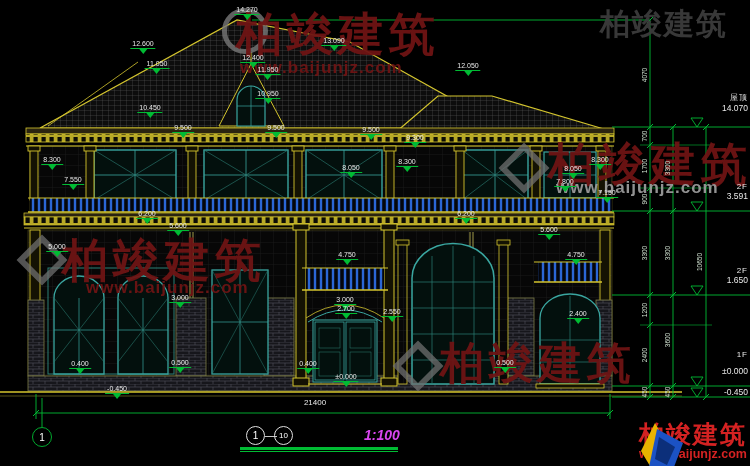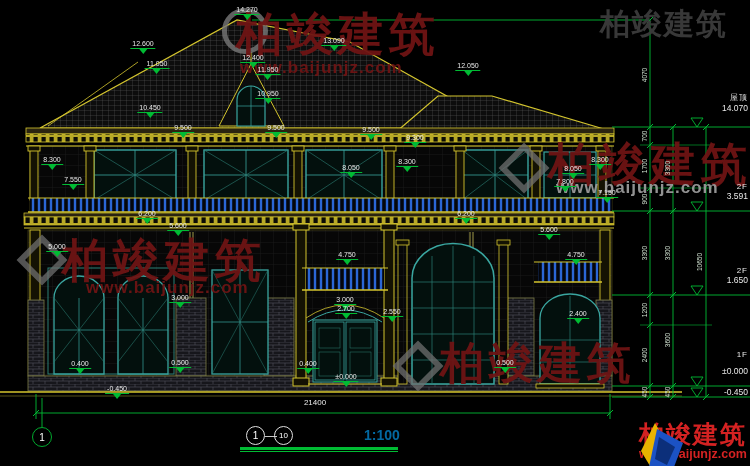--- a/index.html
+++ b/index.html
@@ -30,21 +30,21 @@
   .dgray{color:#3c3c3c;}
   .wmd{position:absolute;z-index:4;width:24px;height:24px;border:6px solid #6f6f6f;
        transform:rotate(45deg);opacity:.75;}
   .wmr{position:absolute;z-index:4;width:36px;height:36px;border:5px solid #787878;
        border-radius:50%;opacity:.8;}
   
   .tcirc{position:absolute;z-index:5;width:17px;height:17px;border:1.5px solid #e0e0e0;border-radius:50%;
          display:flex;align-items:center;justify-content:center;color:#fff;font-size:10px;}
   .tdash{position:absolute;z-index:5;color:#e0e0e0;font-size:12px;}
   .tname{position:absolute;z-index:5;color:#f2f2f2;font-size:17px;font-weight:bold;letter-spacing:2px;}
-  .tscale{position:absolute;z-index:5;color:#0369a1;font-size:14px;font-weight:bold;}
+  .tscale{position:absolute;z-index:5;color:#d946ef;font-size:14px;font-weight:bold;font-style:italic;}
   .uline{position:absolute;z-index:5;background:#00bb33;}
   .axisnum{position:absolute;z-index:5;color:#fff;font-size:10px;transform:translate(-50%,-50%);}
   .dimw{position:absolute;z-index:5;color:#e8e8e8;font-size:8px;transform:translateX(-50%);}
   
   .logo{position:absolute;right:3px;bottom:5px;display:flex;align-items:center;gap:7px;z-index:6;}
   .logo .b{color:#d42222;font-size:25px;font-weight:bold;letter-spacing:2px;line-height:1.05;}
   .logo .s{color:#d42222;font-size:12.5px;font-weight:bold;}
 </style>
 </head>
 <body>

